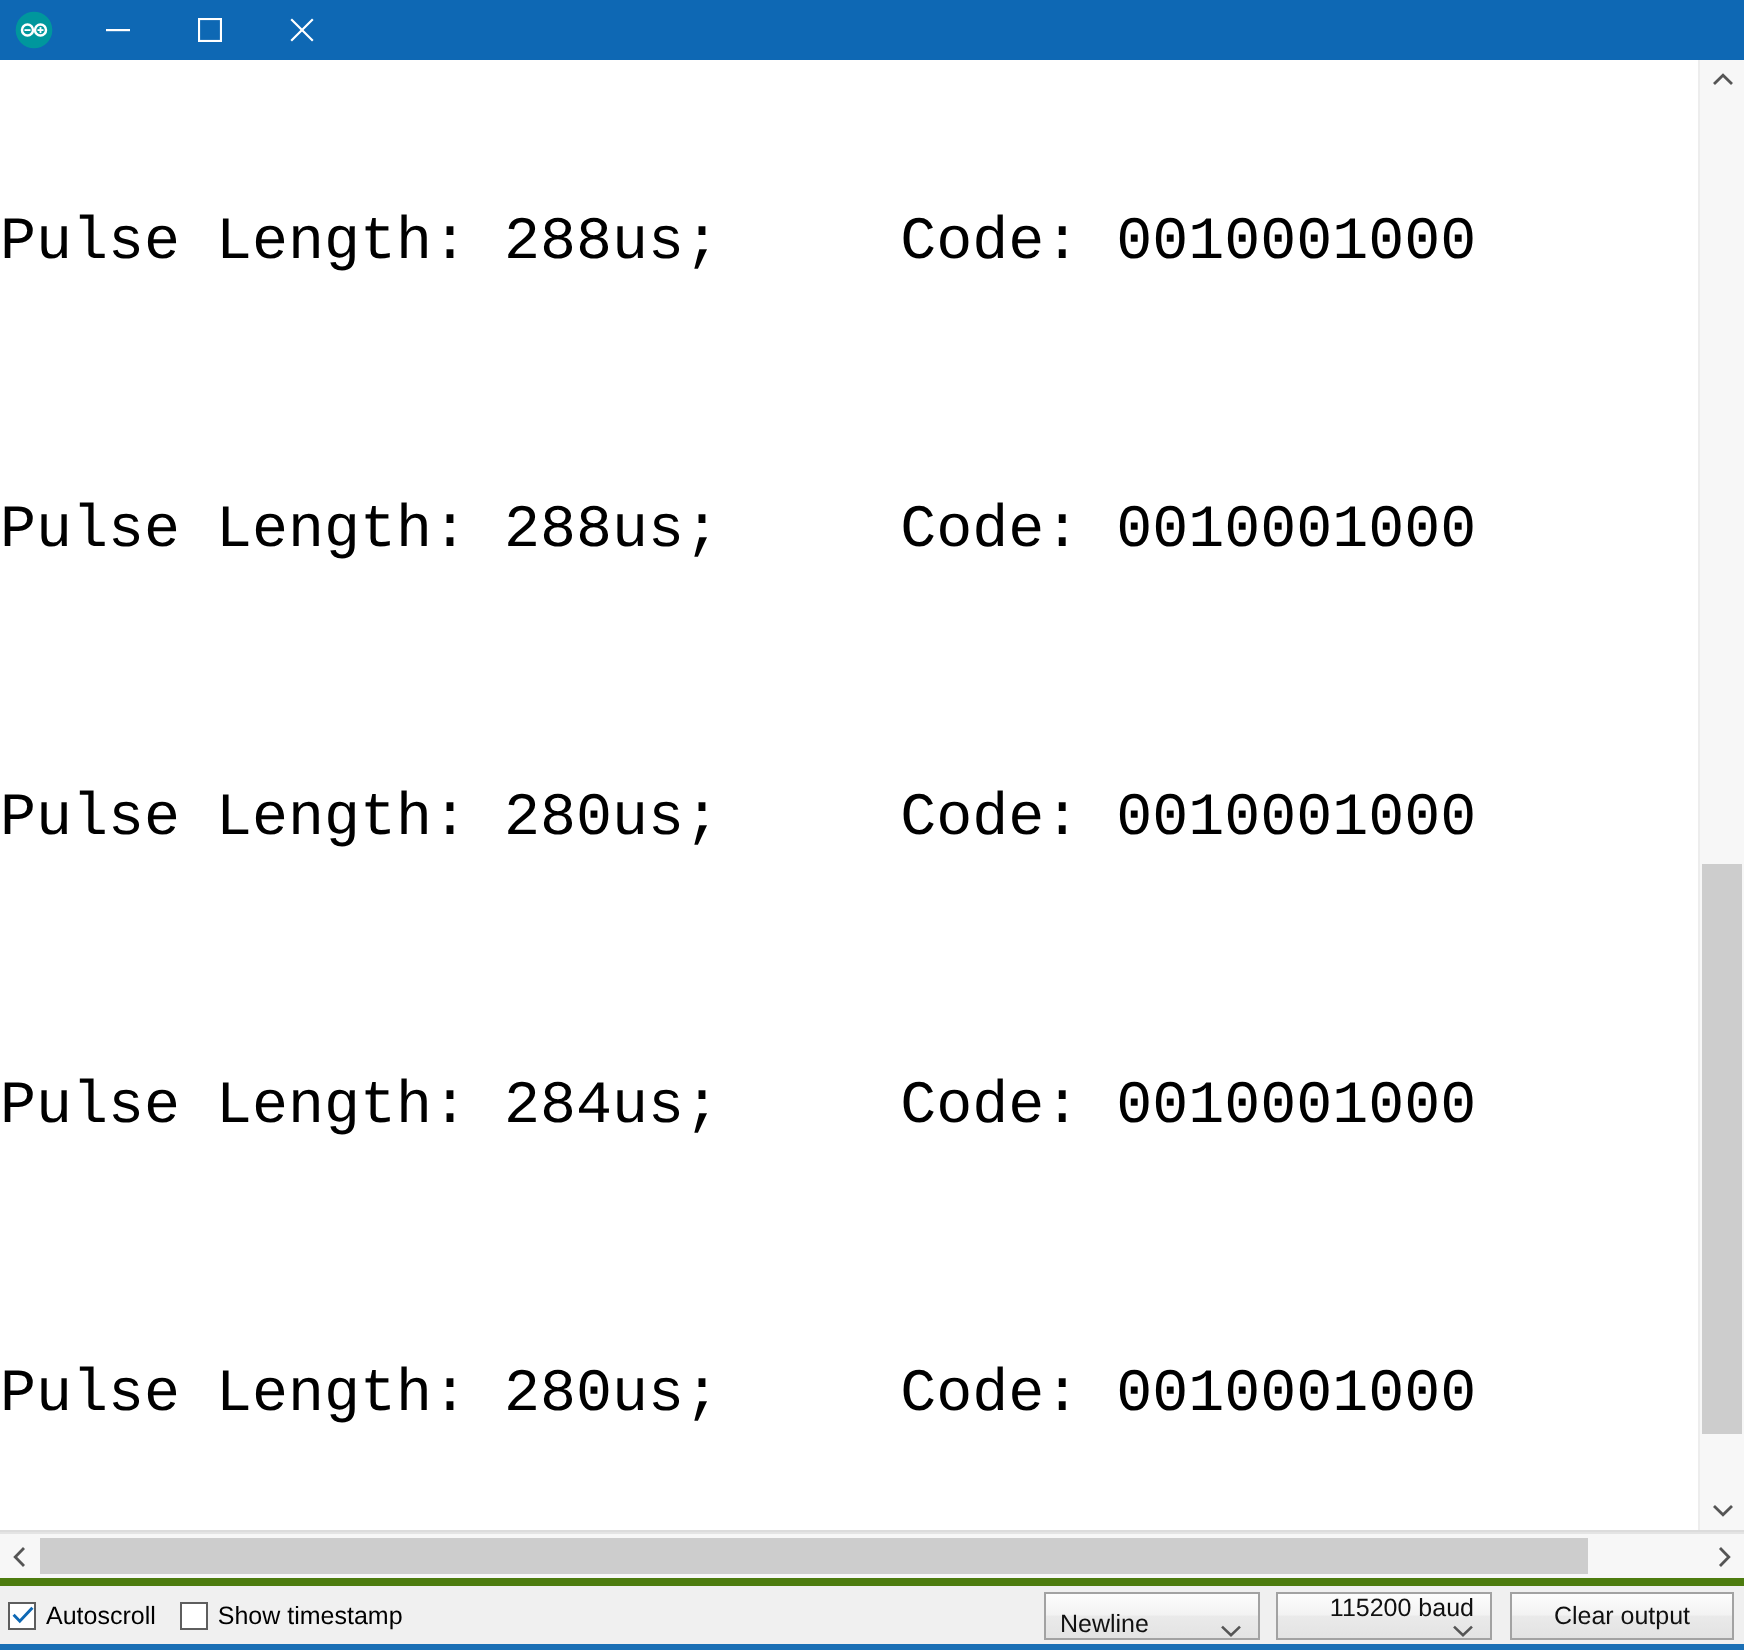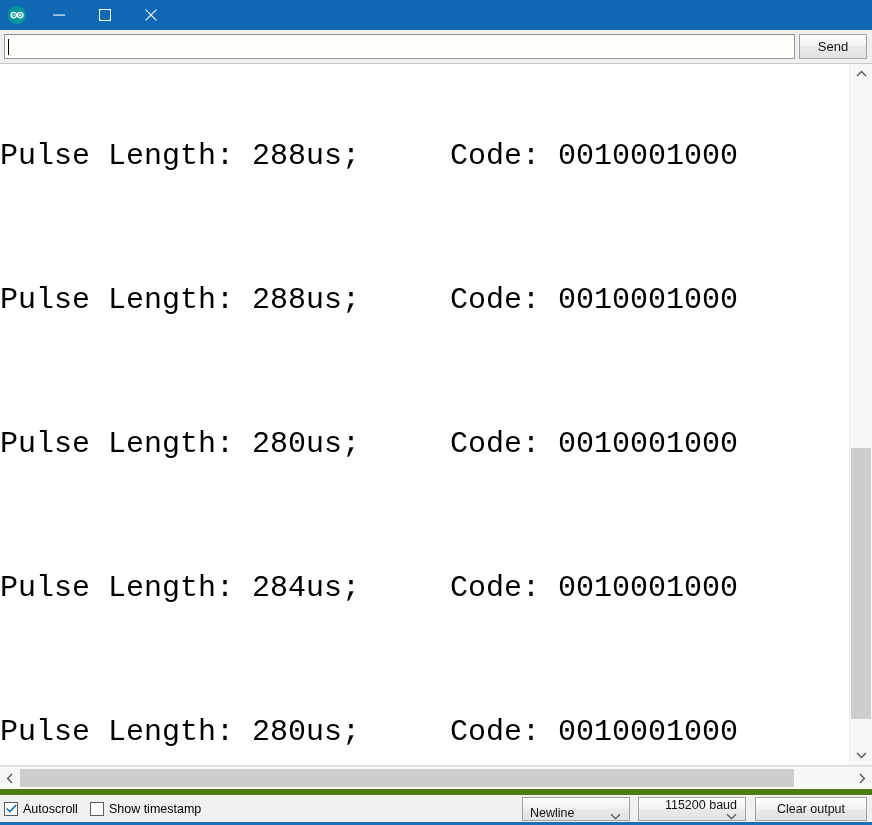--- a/index.html
+++ b/index.html
@@ -211,21 +211,21 @@
     bottom: 2px;
     background: #cdcdcd;
     cursor: default;
   }
 
   
   .statusbar {
     height: 33px;
     flex: 0 0 auto;
     background: #f0f0f0;
-    border-top: 6px solid #4d7c0f;
+    border-top: 4px solid #4d7c0f;
     display: flex;
     align-items: center;
     padding: 0 5px 0 4px;
     box-sizing: border-box;
   }
   .chk-wrap {
     display: flex;
     align-items: center;
     margin-right: 12px;
     cursor: default;
@@ -322,27 +322,20 @@
         </svg>
       </div>
       <div class="win-btn close">
         <svg width="12" height="12" viewBox="0 0 12 12">
           <path d="M0.6 0.6 L11.4 11.4 M11.4 0.6 L0.6 11.4" stroke="#ffffff" stroke-width="1.1" fill="none"></path>
         </svg>
       </div>
     </div>
   </div>
 
-  <div class="sendrow">
-    <div class="cmd-input">
-      <span class="caret"></span>
-      <span class="value"></span>
-    </div>
-    <div class="send-btn">Send</div>
-  </div>
 
   <div class="output-wrap">
     <div class="console">
       <div class="console-inner">
         <div class="log-line">Pulse Length: 288us;     Code: 0010001000</div>
         <div class="log-line">Pulse Length: 288us;     Code: 0010001000</div>
         <div class="log-line">Pulse Length: 280us;     Code: 0010001000</div>
         <div class="log-line">Pulse Length: 284us;     Code: 0010001000</div>
         <div class="log-line">Pulse Length: 280us;     Code: 0010001000</div>
         

